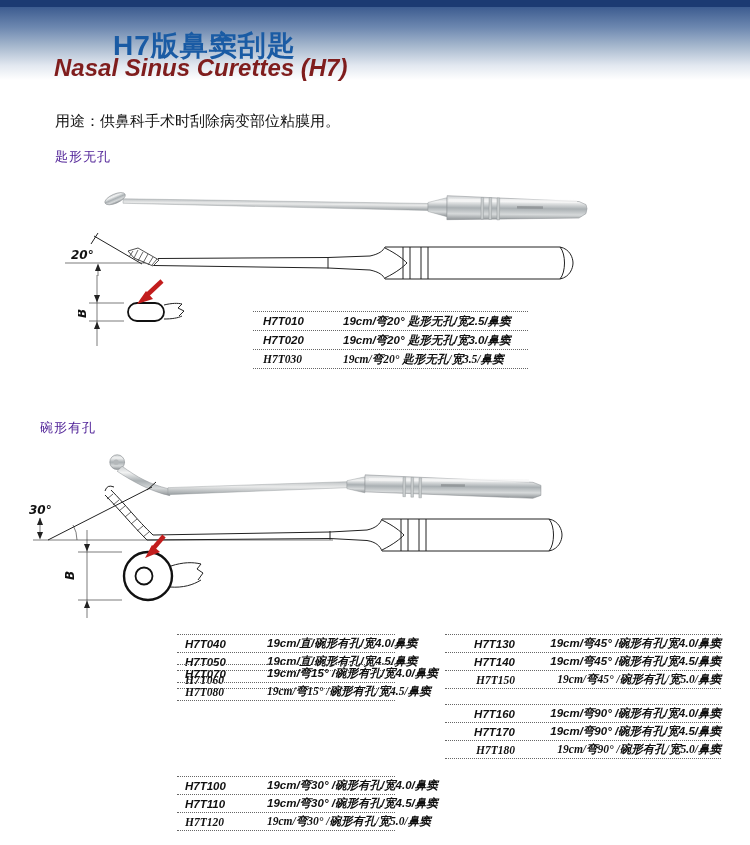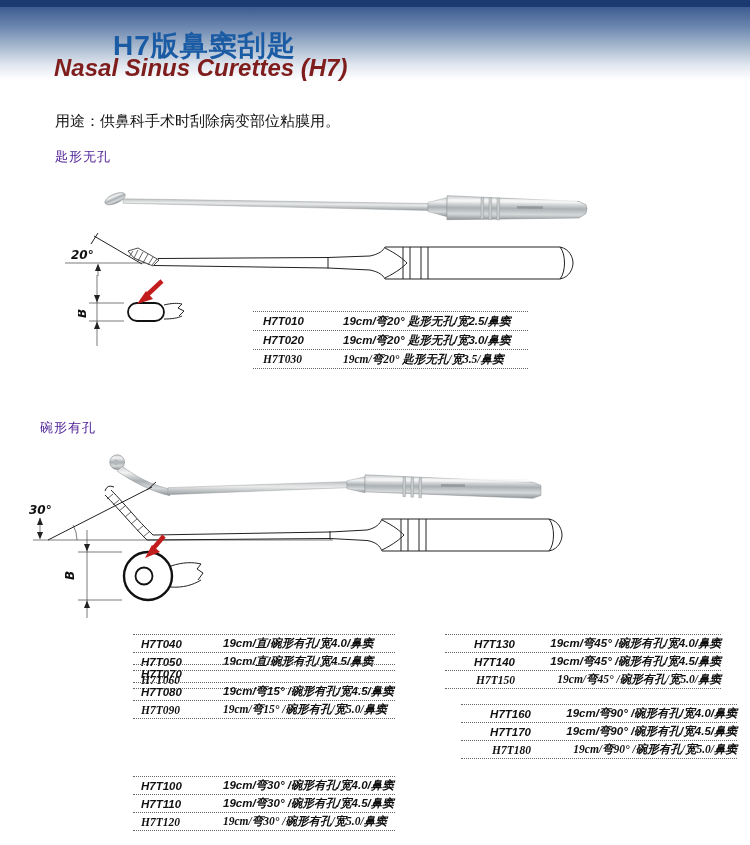--- a/index.html
+++ b/index.html
@@ -21,21 +21,21 @@
 
   
   .ptable{position:absolute;}
   .prow{display:flex;align-items:center;border-top:1px dotted #666;
         font-style:italic;font-weight:bold;font-size:11.5px;color:#101010;}
   .ptable .prow:last-child{border-bottom:1px dotted #666;font-family:Liberation Serif, serif;}
   .pcode{flex:0 0 auto;}
   .pdesc{flex:1 1 auto;white-space:nowrap;}
   .t-first .prow{height:18px;padding-left:10px;}
   .t-first .pcode{width:80px;}
-  .t-std .prow{height:17px;padding-left:8px;}
+  .t-std .prow{height:17px;padding-left:8px;margin-left:44px;}
   .t-std .pcode{width:82px;}
   .t-narrow .prow{height:17px;padding-left:6px;text-align:right;}
   .t-narrow .pcode{width:64px;}
 
   svg{display:block;}
   .ln{stroke:#222;fill:none;stroke-width:1;}
   .thin{stroke:#444;stroke-width:0.7;fill:none;}
   .dimtxt{font-family:"DejaVu Sans",sans-serif;font-size:12px;font-style:italic;font-weight:bold;fill:#111;}
 </style>
 </head>
@@ -247,31 +247,28 @@
       <span class="pdesc">19cm/弯45° /碗形有孔/宽4.5/鼻窦</span>
     </div>
     <div class="prow">
       <span class="pcode">H7T150</span>
       <span class="pdesc">19cm/弯45° /碗形有孔/宽5.0/鼻窦</span>
     </div>
   </div>
 <div class="ptable t-std" style="left:133px;top:664px;width:262px">
     <div class="prow">
       <span class="pcode">H7T070</span>
+      <span class="pdesc">19cm/弯15° /碗形有孔/宽4.0/鼻窦</span>
     </div>
     <div class="prow">
       <span class="pcode">H7T080</span>
       <span class="pdesc">19cm/弯15° /碗形有孔/宽4.5/鼻窦</span>
     </div>
-    <div class="prow">
-      <span class="pcode">H7T090</span>
-      <span class="pdesc">19cm/弯15° /碗形有孔/宽5.0/鼻窦</span>
-    </div>
-  </div>
-<div class="ptable t-narrow" style="left:461px;top:704px;width:276px">
+  </div>
+<div class="ptable t-narrow" style="left:445px;top:704px;width:276px">
     <div class="prow">
       <span class="pcode">H7T160</span>
       <span class="pdesc">19cm/弯90° /碗形有孔/宽4.0/鼻窦</span>
     </div>
     <div class="prow">
       <span class="pcode">H7T170</span>
       <span class="pdesc">19cm/弯90° /碗形有孔/宽4.5/鼻窦</span>
     </div>
     <div class="prow">
       <span class="pcode">H7T180</span>

